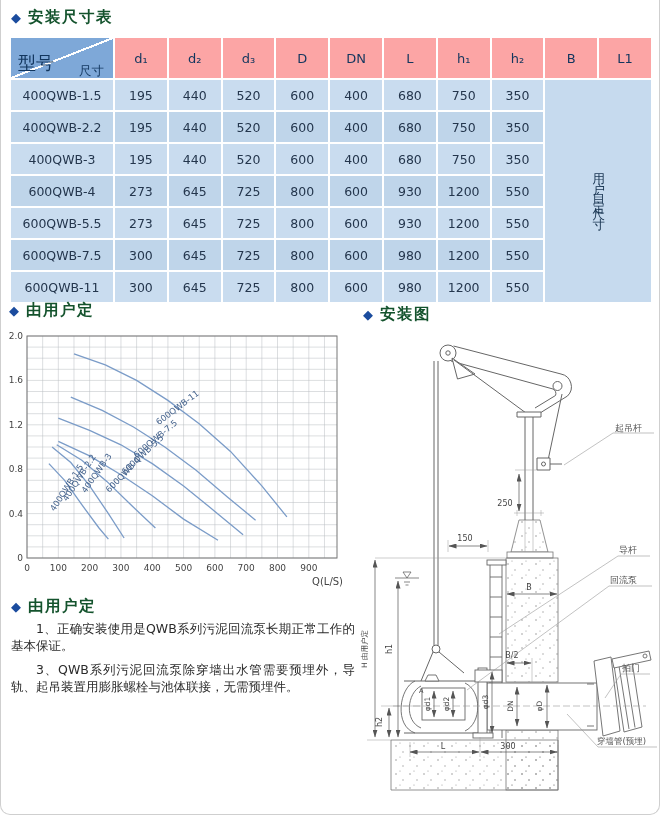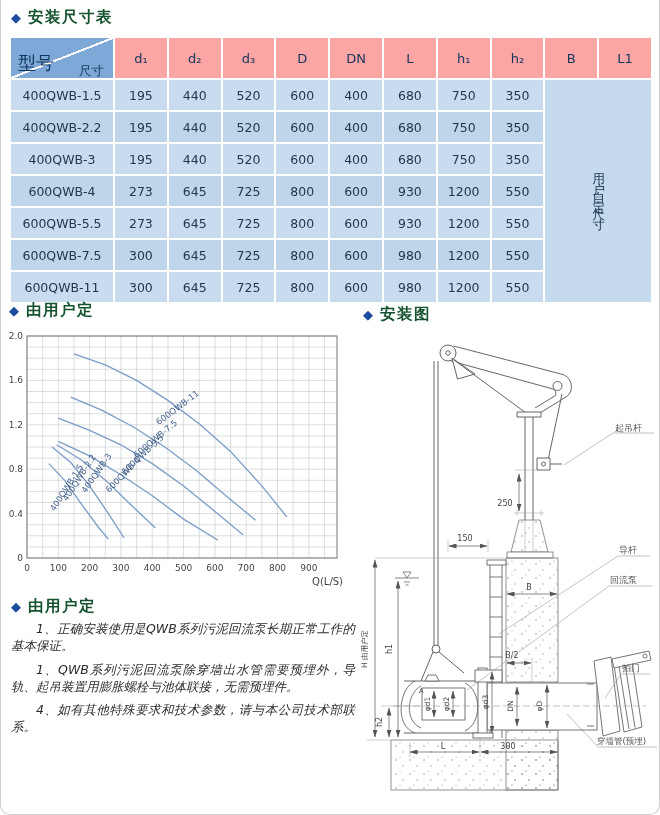--- a/index.html
+++ b/index.html
@@ -35,21 +35,21 @@
   .curve-label{font-size:8.5px;fill:#44628c;}
 
   
   #install-svg{position:absolute;left:358px;top:322px;}
   #install-svg text{font-family:"DejaVu Sans","Liberation Sans",sans-serif;}
   .callout{font-size:9px;fill:#555;}
   .dimtxt{font-size:8px;fill:#444;}
 
   
   .notes{position:absolute;left:10px;top:620px;width:344px;}
-  .notes p{margin:0 0 6px 0;font-size:12.5px;line-height:1.38;color:#2b2b2b;text-indent:2em;text-align:justify;font-style:italic;}
+  .notes p{margin:0 0 6px 0;font-size:12.5px;line-height:1.38;color:#2b2b2b;text-indent:2em;text-align:justify;}
 </style>
 </head>
 <body>
 
 <div class="page">
 
   <div class="sec-title" style="left:10px;top:7px;">
     <span class="diamond">◆</span>
     <span class="stitle">安装尺寸表</span>
   </div>
@@ -388,17 +388,16 @@
     <text class="callout" x="596" y="744" style="font-size:8.5px">穿墙管(预埋)</text>
   </svg>
 
   <div class="sec-title" style="left:10px;top:596px;">
     <span class="diamond">◆</span>
     <span class="stitle">由用户定</span>
   </div>
 
   <div class="notes">
     <p>1、正确安装使用是QWB系列污泥回流泵长期正常工作的基本保证。</p>
-    <p>1、QWB系列污泥回流泵除穿墙出水管需要预埋外，导轨、起吊装置用膨胀螺栓与池体联接，无需预埋件。</p>
-    <p>4、如有其他特殊要求和技术参数，请与本公司技术部联系。</p>
+    <p>3、QWB系列污泥回流泵除穿墙出水管需要预埋外，导轨、起吊装置用膨胀螺栓与池体联接，无需预埋件。</p>
   </div>
 
 </div>
 
 </body></html>

